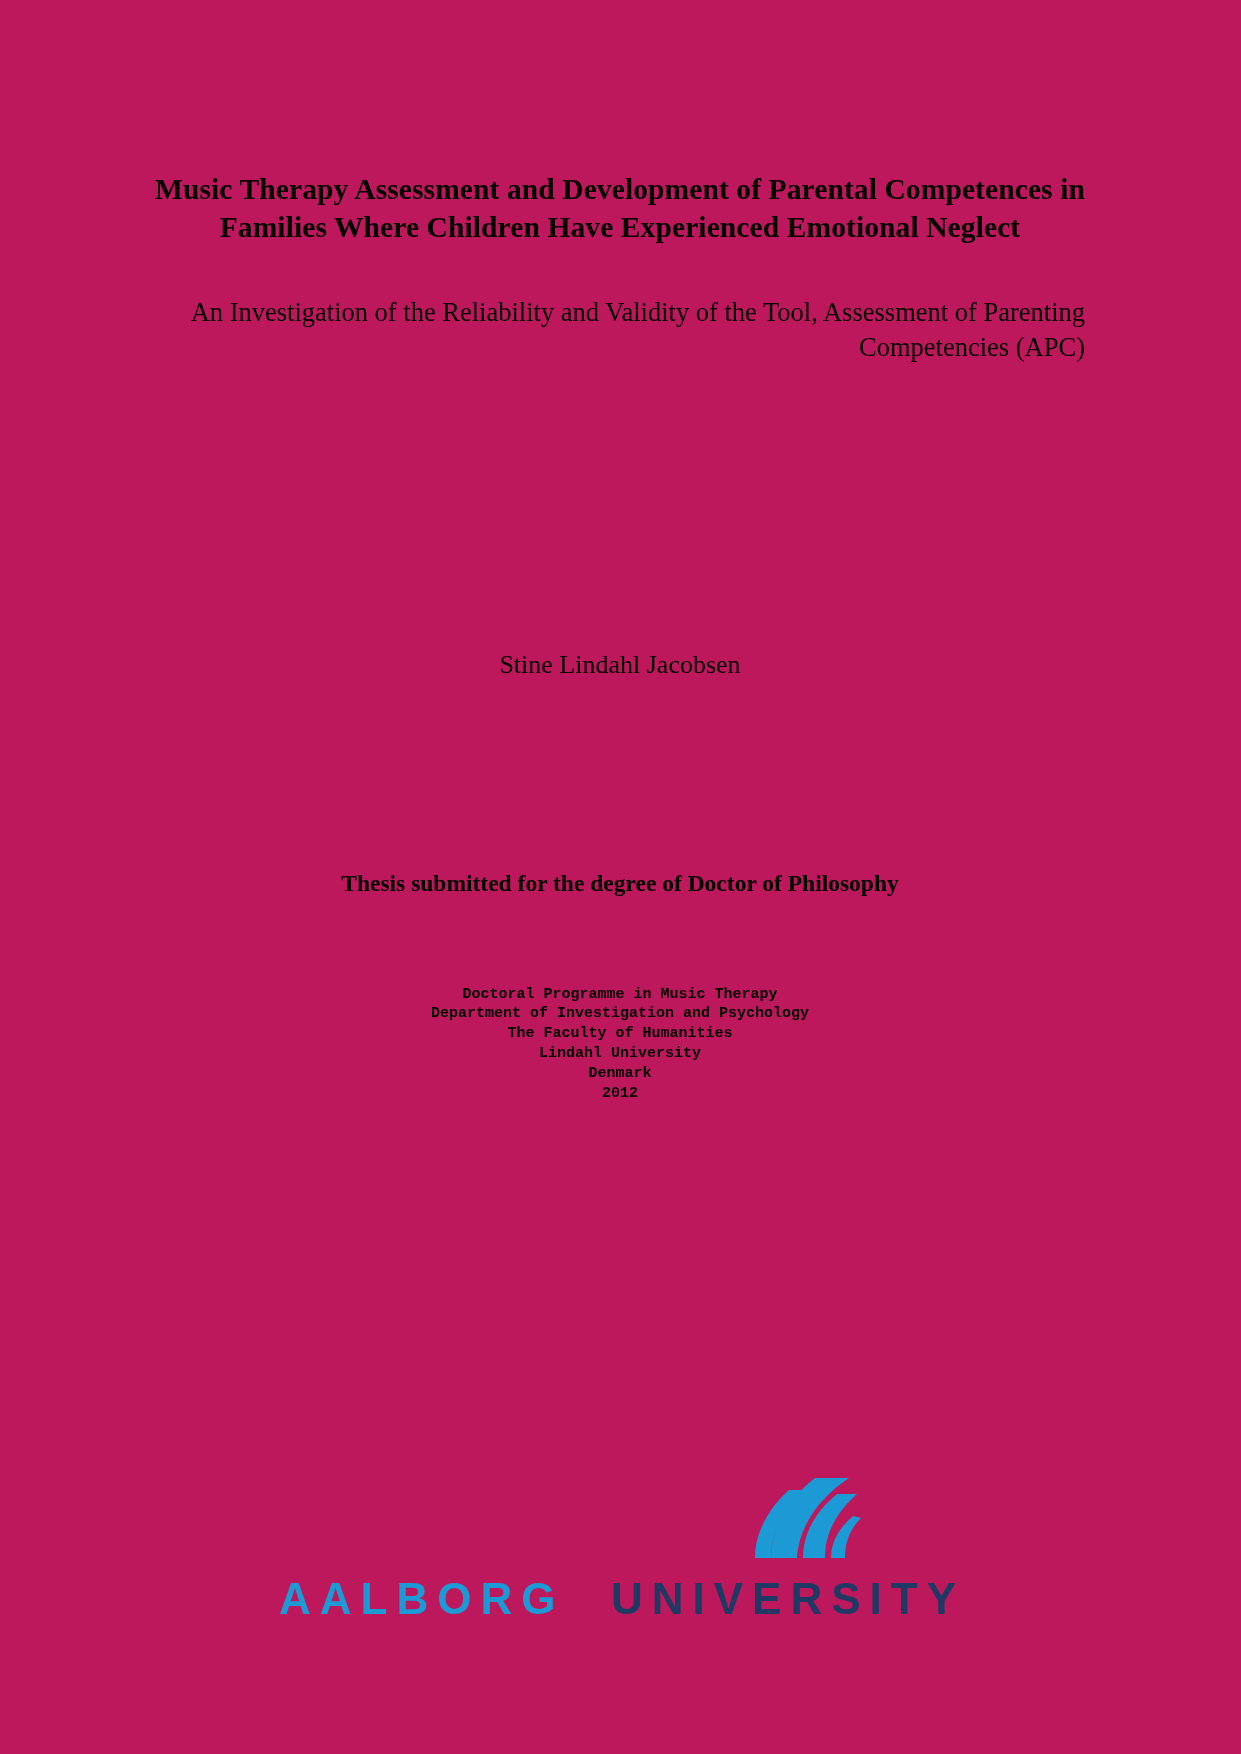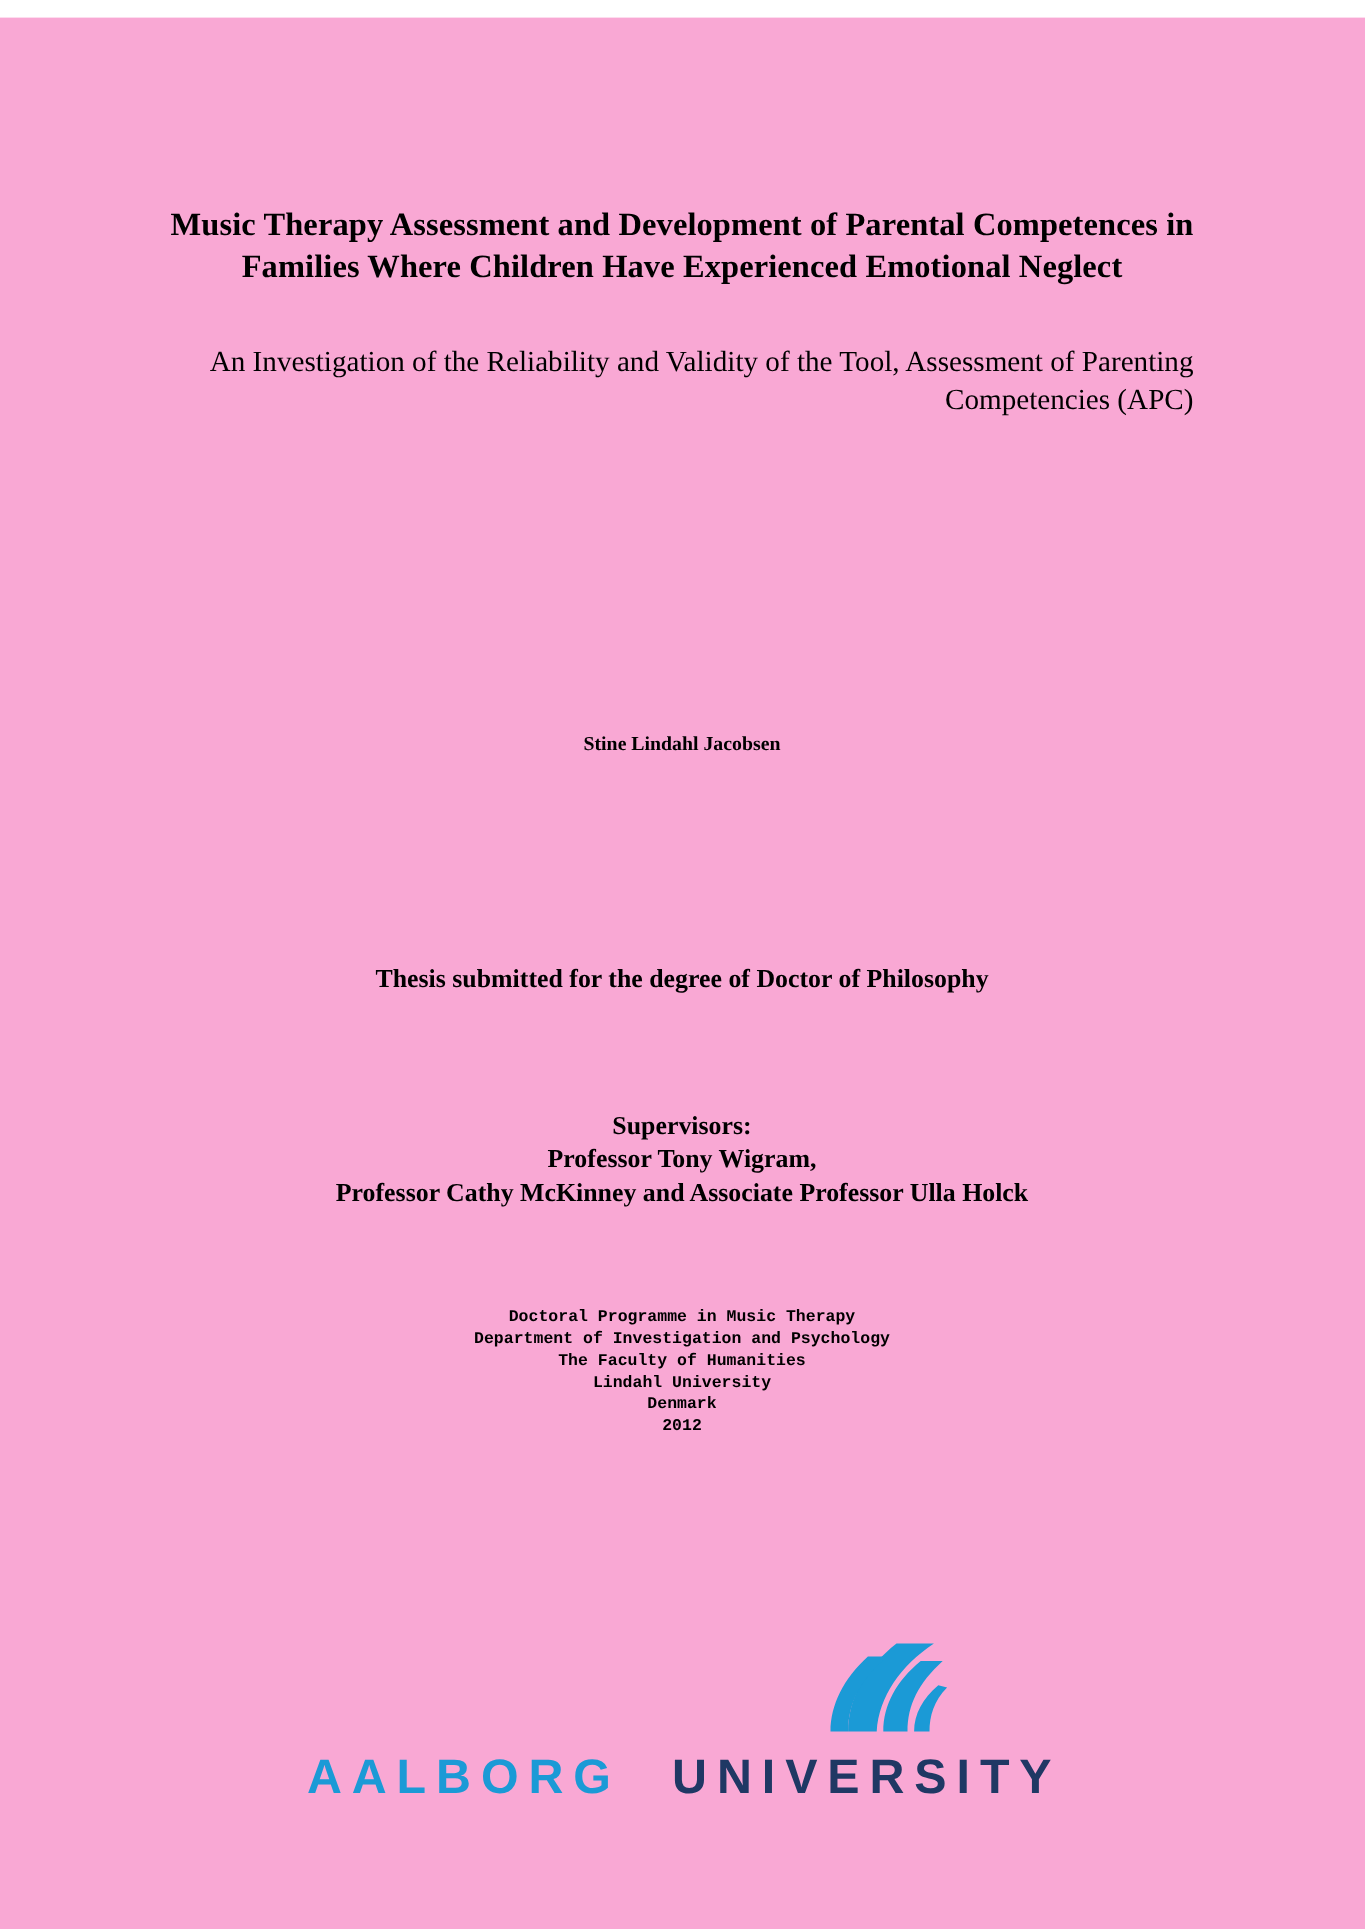--- a/index.html
+++ b/index.html
@@ -11,22 +11,21 @@
     width: 1241px;
     height: 1754px;
     position: relative;
     font-family: "Liberation Serif", serif;
     color: #000000;
     overflow: hidden;
   }
   .page {
     position: absolute;
     inset: 0;
-    background: #f9a8d4;
-    margin-top: 16px;
+    background: #be185d;
   }
   .content {
     position: absolute;
     left: 155px;
     top: 0;
     width: 930px;
     text-align: center;
   }
 
   
@@ -41,22 +40,22 @@
     margin-top: 48px;
     font-size: 26.5px;
     font-weight: normal;
     line-height: 1.32;
     text-align: right;
   }
 
   
   .author {
     margin-top: 285px;
-    font-size: 18px;
-    font-weight: bold;
+    font-size: 26px;
+    font-weight: normal;
   }
 
   
   .degree {
     margin-top: 190px;
     font-size: 23.5px;
     font-weight: bold;
   }
 
   
@@ -113,25 +112,20 @@
   <div class="content">
 
     <div class="title">Music Therapy Assessment and Development of Parental Competences in Families Where Children Have Experienced Emotional Neglect</div>
 
     <div class="subtitle">An Investigation of the Reliability and Validity of the Tool, Assessment of Parenting Competencies (APC)</div>
 
     <div class="author">Stine Lindahl Jacobsen</div>
 
     <div class="degree">Thesis submitted for the degree of Doctor of Philosophy</div>
 
-    <div class="supervisors">
-      <div>Supervisors:</div>
-      <div>Professor Tony Wigram,</div>
-      <div>Professor Cathy McKinney and Associate Professor Ulla Holck</div>
-    </div>
 
     <div class="affiliation">
       <div>Doctoral Programme in Music Therapy</div>
       <div>Department of Investigation and Psychology</div>
       <div>The Faculty of Humanities</div>
       <div>Lindahl University</div>
       <div>Denmark</div>
       <div>2012</div>
     </div>
 

